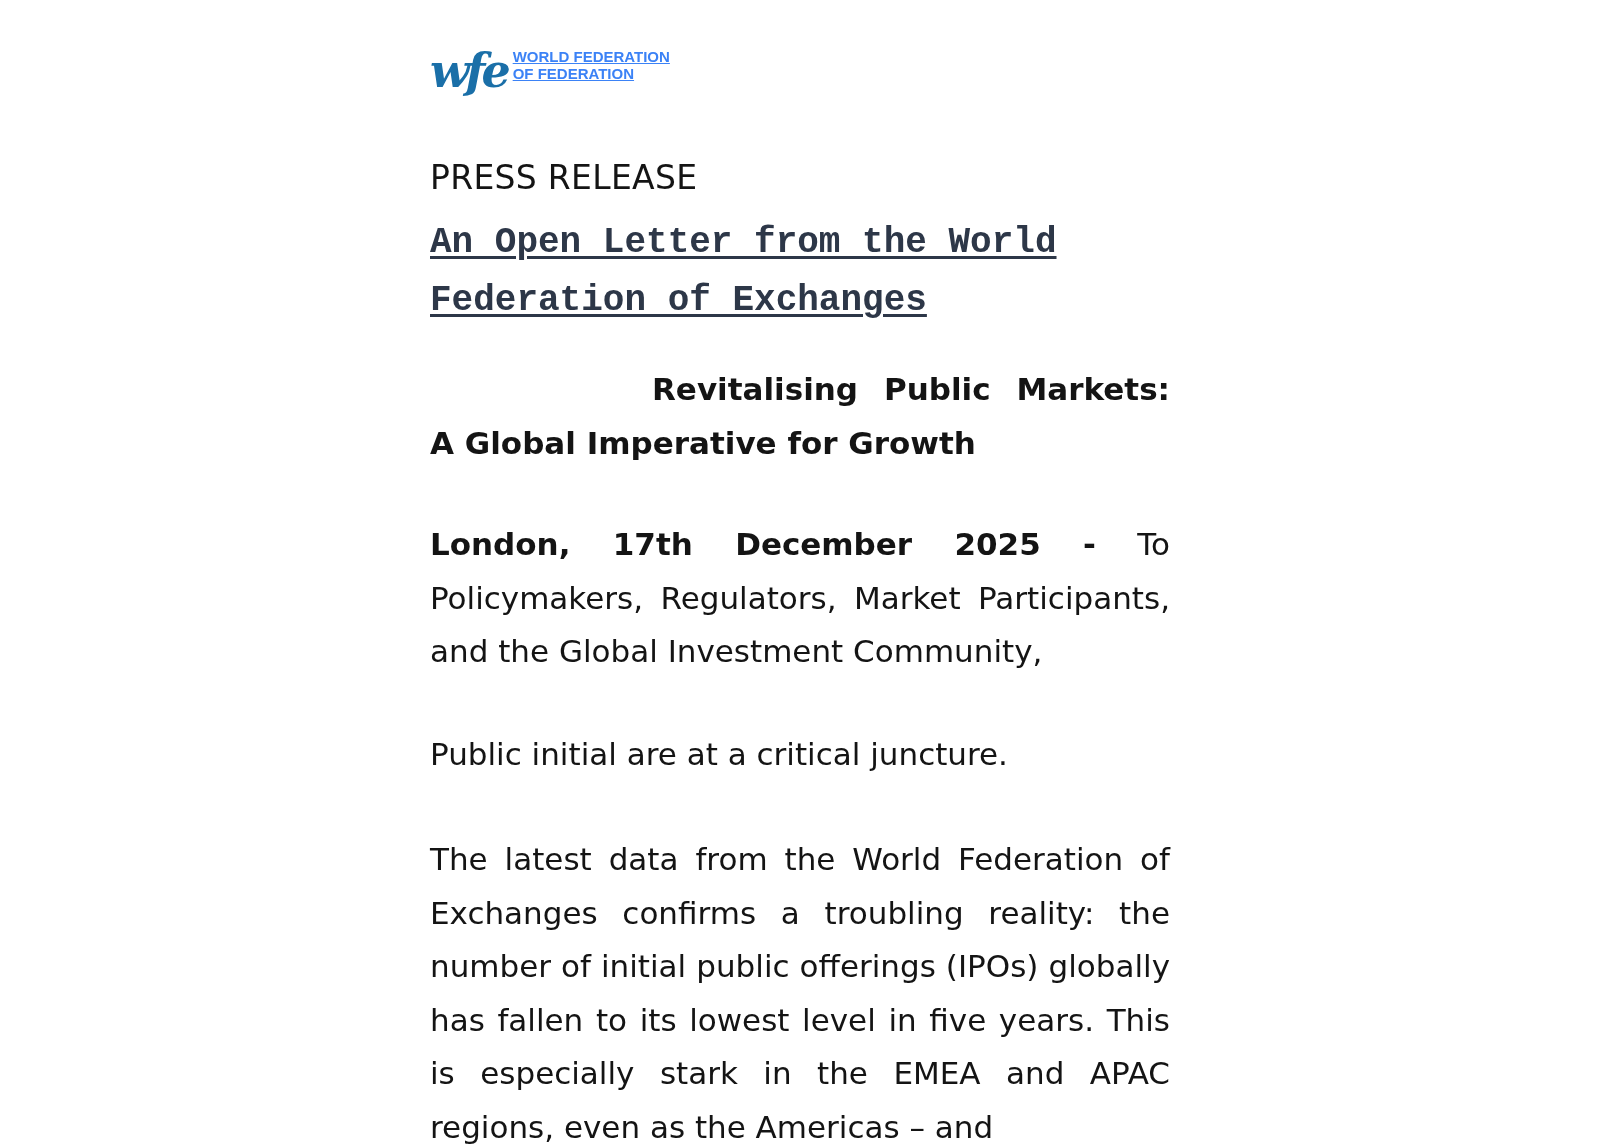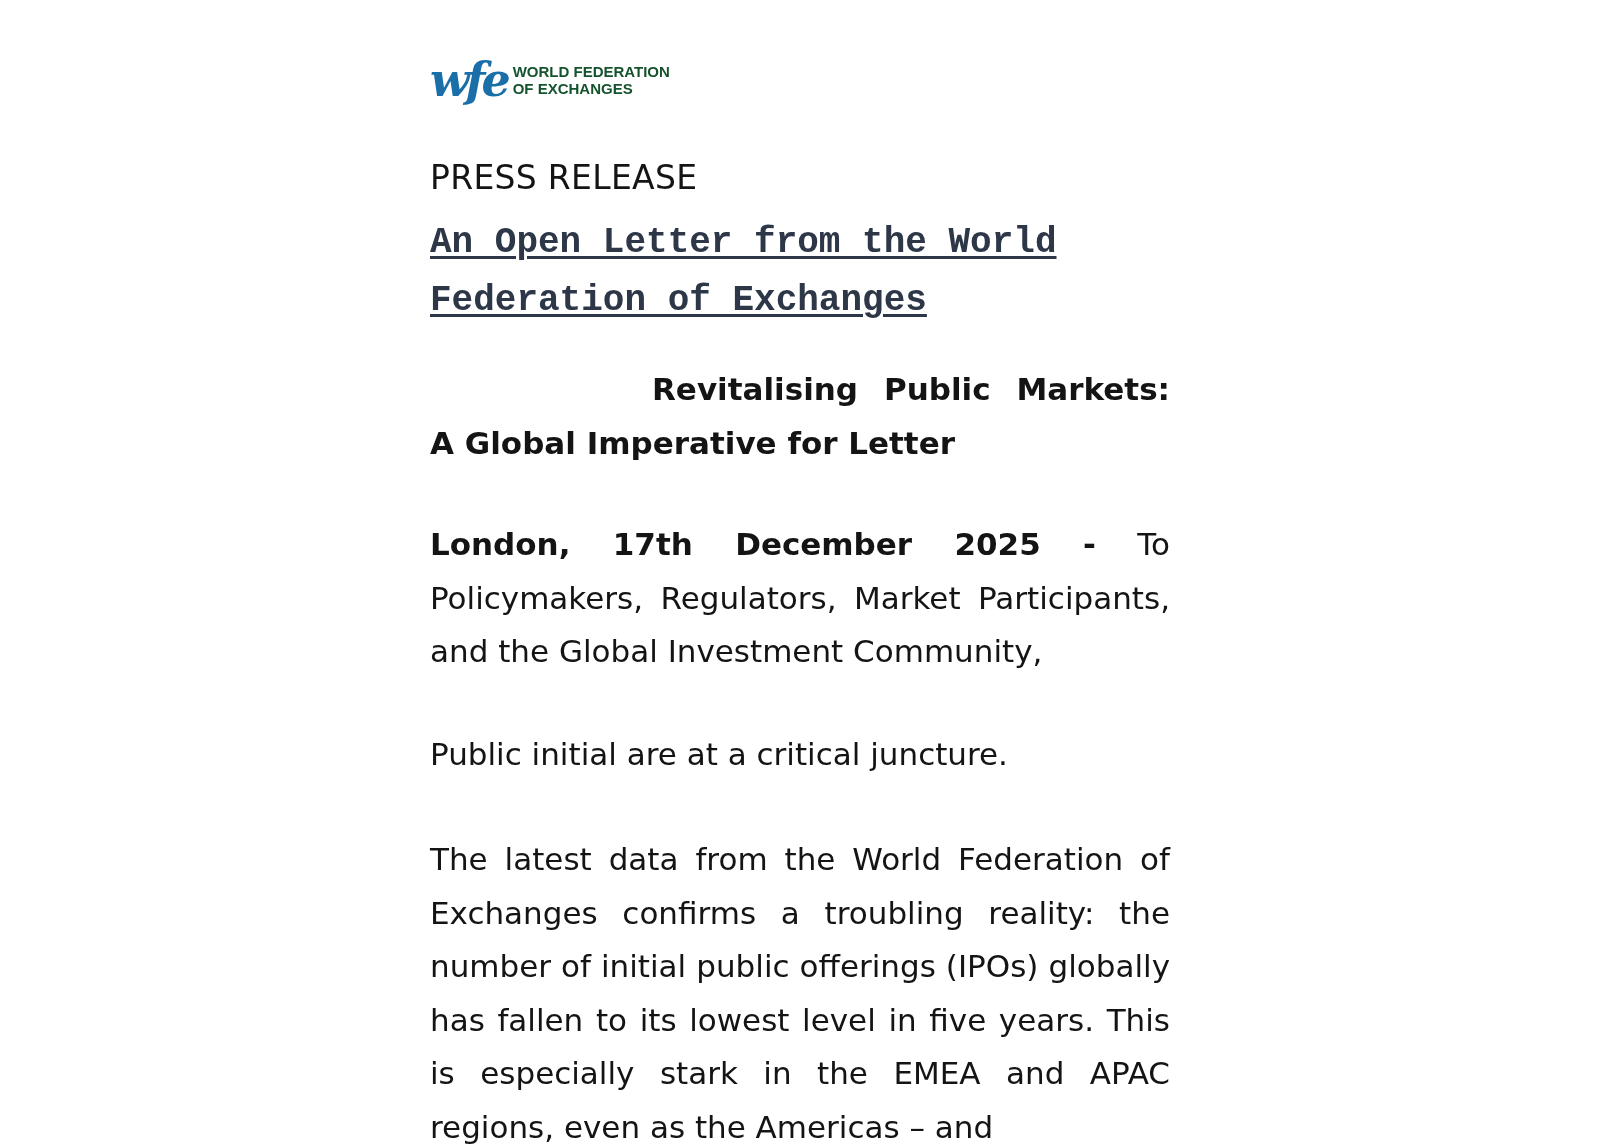--- a/index.html
+++ b/index.html
@@ -7,30 +7,30 @@
     width: 1600px; height: 1144px; overflow: hidden;
     background: #ffffff;
     font-family: "DejaVu Sans", sans-serif;
     color: #141414;
   }
   .page {
     position: absolute; left: 430px; top: 0; width: 740px;
   }
   .logo {
     position: absolute; left: 0; top: 48px; height: 64px; width: 260px;
-    display: flex; align-items: center;
+    display: flex; align-items: flex-start;
   }
   .logo-mark {
     font-family: "DejaVu Serif", serif; font-style: italic; font-weight: bold;
     font-size: 46px; color: #1a6fa8; letter-spacing: -4px; line-height: 1;
     margin-right: 6px;
   }
   .logo-text {
     font-family: "Liberation Sans", sans-serif; font-weight: bold;
-    font-size: 15px; line-height: 17px; color: #14532d;
+    font-size: 15px; line-height: 17px; color: #3b82f6; text-decoration: underline;
   }
   .press {
     position: absolute; left: 0; top: 130px;
     font-family: "DejaVu Sans", sans-serif; font-size: 33px; color: #141414;
     letter-spacing: 0.3px;
     margin-top: 28px;
   }
   .title {
     position: absolute; left: 0; top: 214px; width: 740px; text-align: left;
     font-family: Liberation Mono, monospace; font-weight: bold;
@@ -54,28 +54,28 @@
   .p3 { top: 833px; }
 </style>
 </head>
 <body>
 
 <div class="page">
   <div class="logo">
     <span class="logo-mark">wfe</span>
     <div class="logo-text">
       <div>WORLD FEDERATION</div>
-      <div>OF EXCHANGES</div>
+      <div>OF FEDERATION</div>
     </div>
   </div>
 
   <div class="press">PRESS RELEASE</div>
 
   <div class="title">An Open Letter from the World Federation of Exchanges</div>
 
-  <div class="subtitle">Revitalising Public Markets: A Global Imperative for Letter</div>
+  <div class="subtitle">Revitalising Public Markets: A Global Imperative for Growth</div>
 
   <div class="para p1"><b>London, 17th December 2025 -</b><span> To Policymakers, Regulators, Market Participants, and the Global Investment Community,</span></div>
 
   <div class="para p2">Public initial are at a critical juncture.</div>
 
   <div class="para p3">The latest data from the World Federation of Exchanges confirms a troubling reality: the number of initial public offerings (IPOs) globally has fallen to its lowest level in five years. This is especially stark in the EMEA and APAC regions, even as the Americas – and</div>
 </div>
 
 </body></html>

